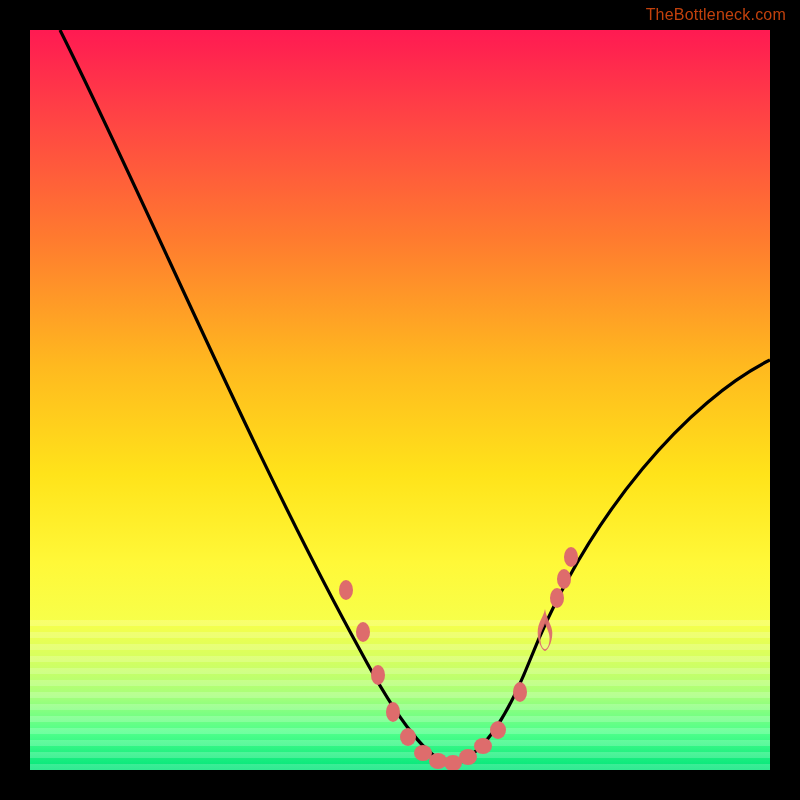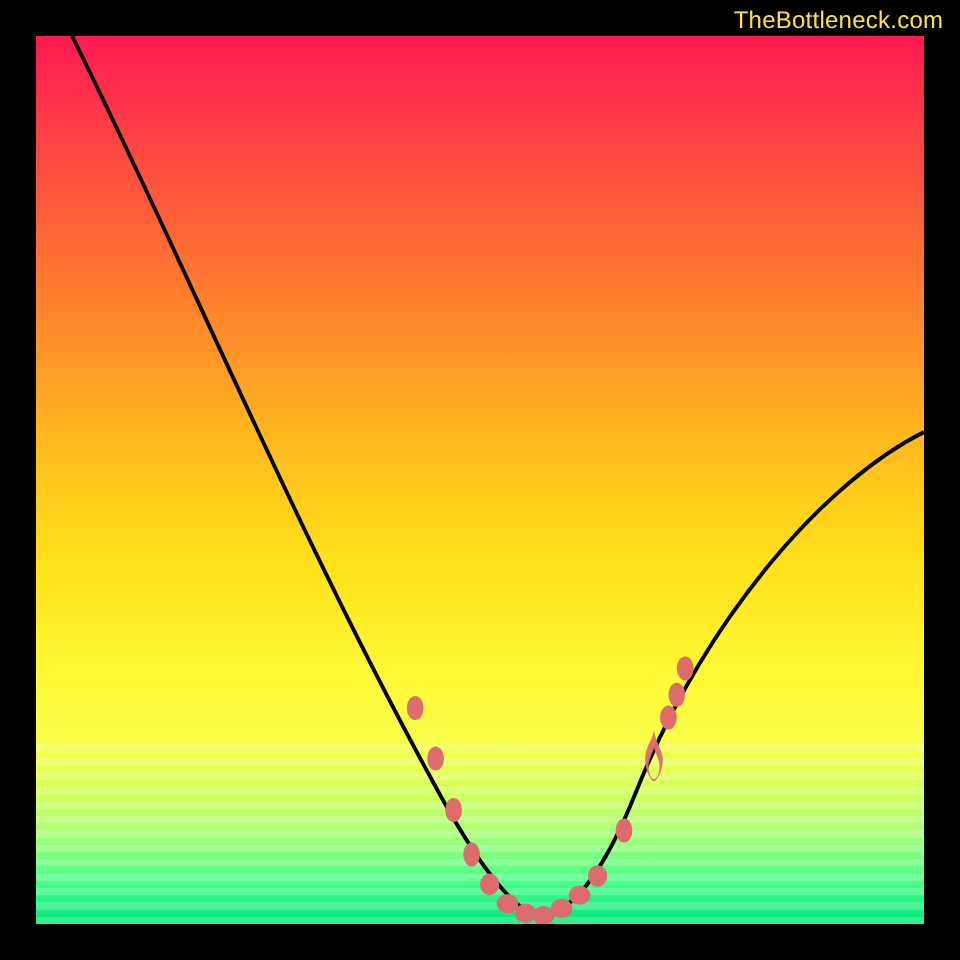--- a/index.html
+++ b/index.html
@@ -57,22 +57,22 @@
     left: 0;
     top: 0;
     width: 740px;
     height: 740px;
     pointer-events: none;
   }
   .watermark {
     position: absolute;
     top: 6px;
     right: 14px;
-    color: #fde047;
-    font-size: 20px;
+    color: #c2410c;
+    font-size: 16px;
     font-weight: 500;
     letter-spacing: 0.2px;
     user-select: none;
   }
   .flame {
     position: absolute;
     left: 504px;
     top: 575px;
     width: 22px;
     height: 50px;

